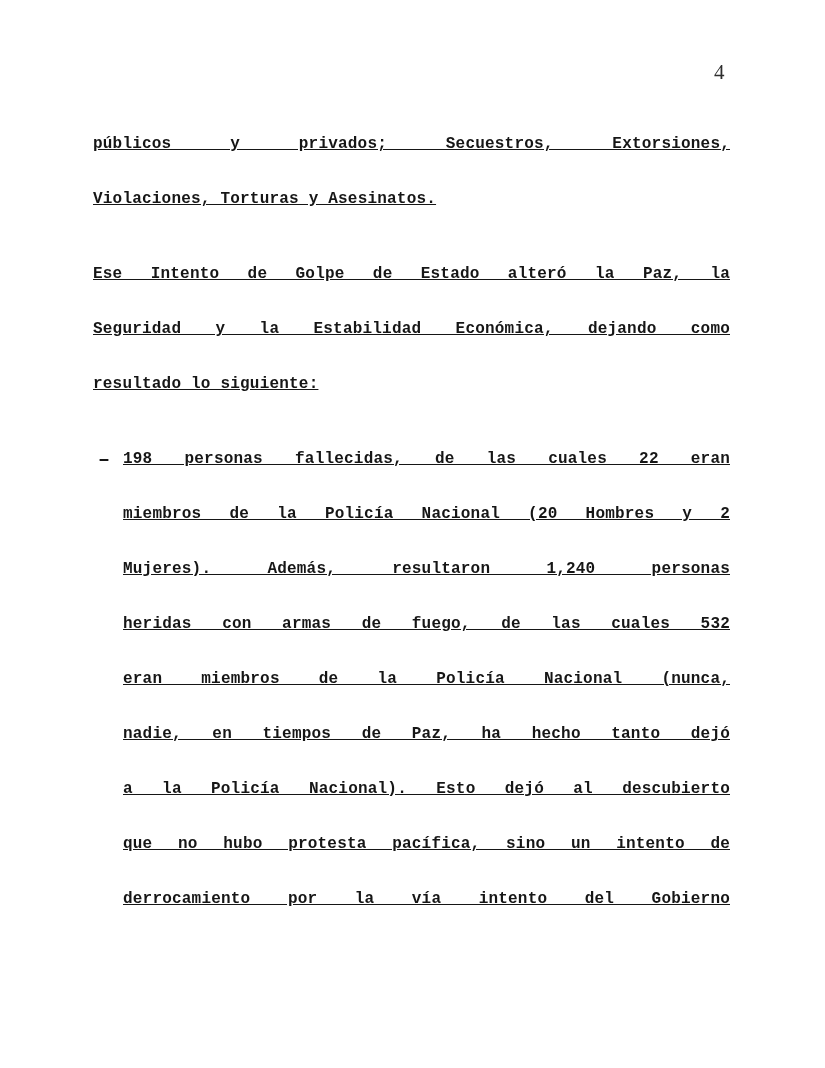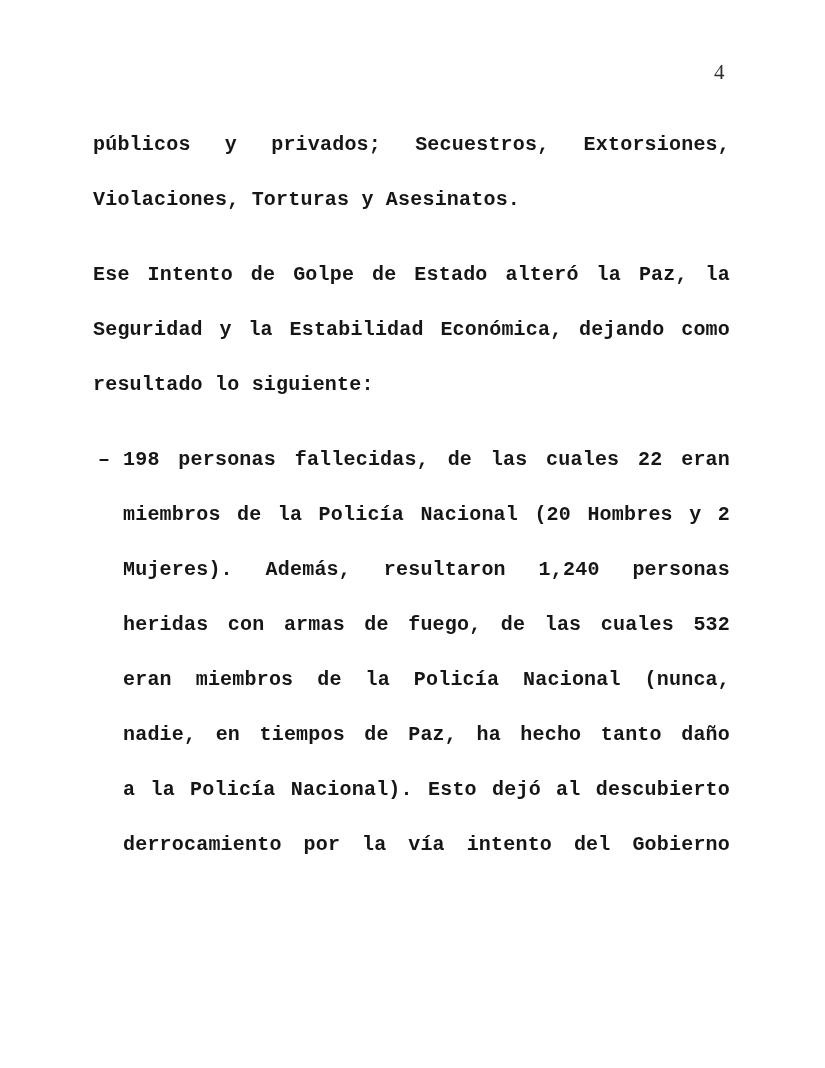--- a/index.html
+++ b/index.html
@@ -44,23 +44,24 @@
     position: absolute;
     left: 5px;
     top: 0;
     height: 55px;
     line-height: 55px;
     font-size: 20px;
   }
   .line {
     height: 55px;
     line-height: 55px;
-    font-size: 20px;
+    font-size: 16px;
     letter-spacing: 0.2px;
     white-space: normal;
+    text-decoration: underline;
   }
   .jline {
     text-align: justify;
     text-align-last: justify;
   }
   .lastline {
     text-align: right;
     text-align-last: left;
   }
 </style>
@@ -79,18 +80,19 @@
         <div class="line jline">Seguridad y la Estabilidad Económica, dejando como</div>
         <div class="line lastline">resultado lo siguiente:</div>
       </div>
       <div class="block bullet">
         <span class="marker">–</span>
         <div class="line jline">198 personas fallecidas, de las cuales 22 eran</div>
         <div class="line jline">miembros de la Policía Nacional (20 Hombres y 2</div>
         <div class="line jline">Mujeres). Además, resultaron 1,240 personas</div>
         <div class="line jline">heridas con armas de fuego, de las cuales 532</div>
         <div class="line jline">eran miembros de la Policía Nacional (nunca,</div>
-        <div class="line jline">nadie, en tiempos de Paz, ha hecho tanto daño</div>
+        <div class="line jline">nadie, en tiempos de Paz, ha hecho tanto dejó</div>
         <div class="line jline">a la Policía Nacional). Esto dejó al descubierto</div>
+        <div class="line jline">que no hubo protesta pacífica, sino un intento de</div>
         <div class="line jline">derrocamiento por la vía intento del Gobierno</div>
       </div>
     </div>
 </div>
 
 </body></html>

